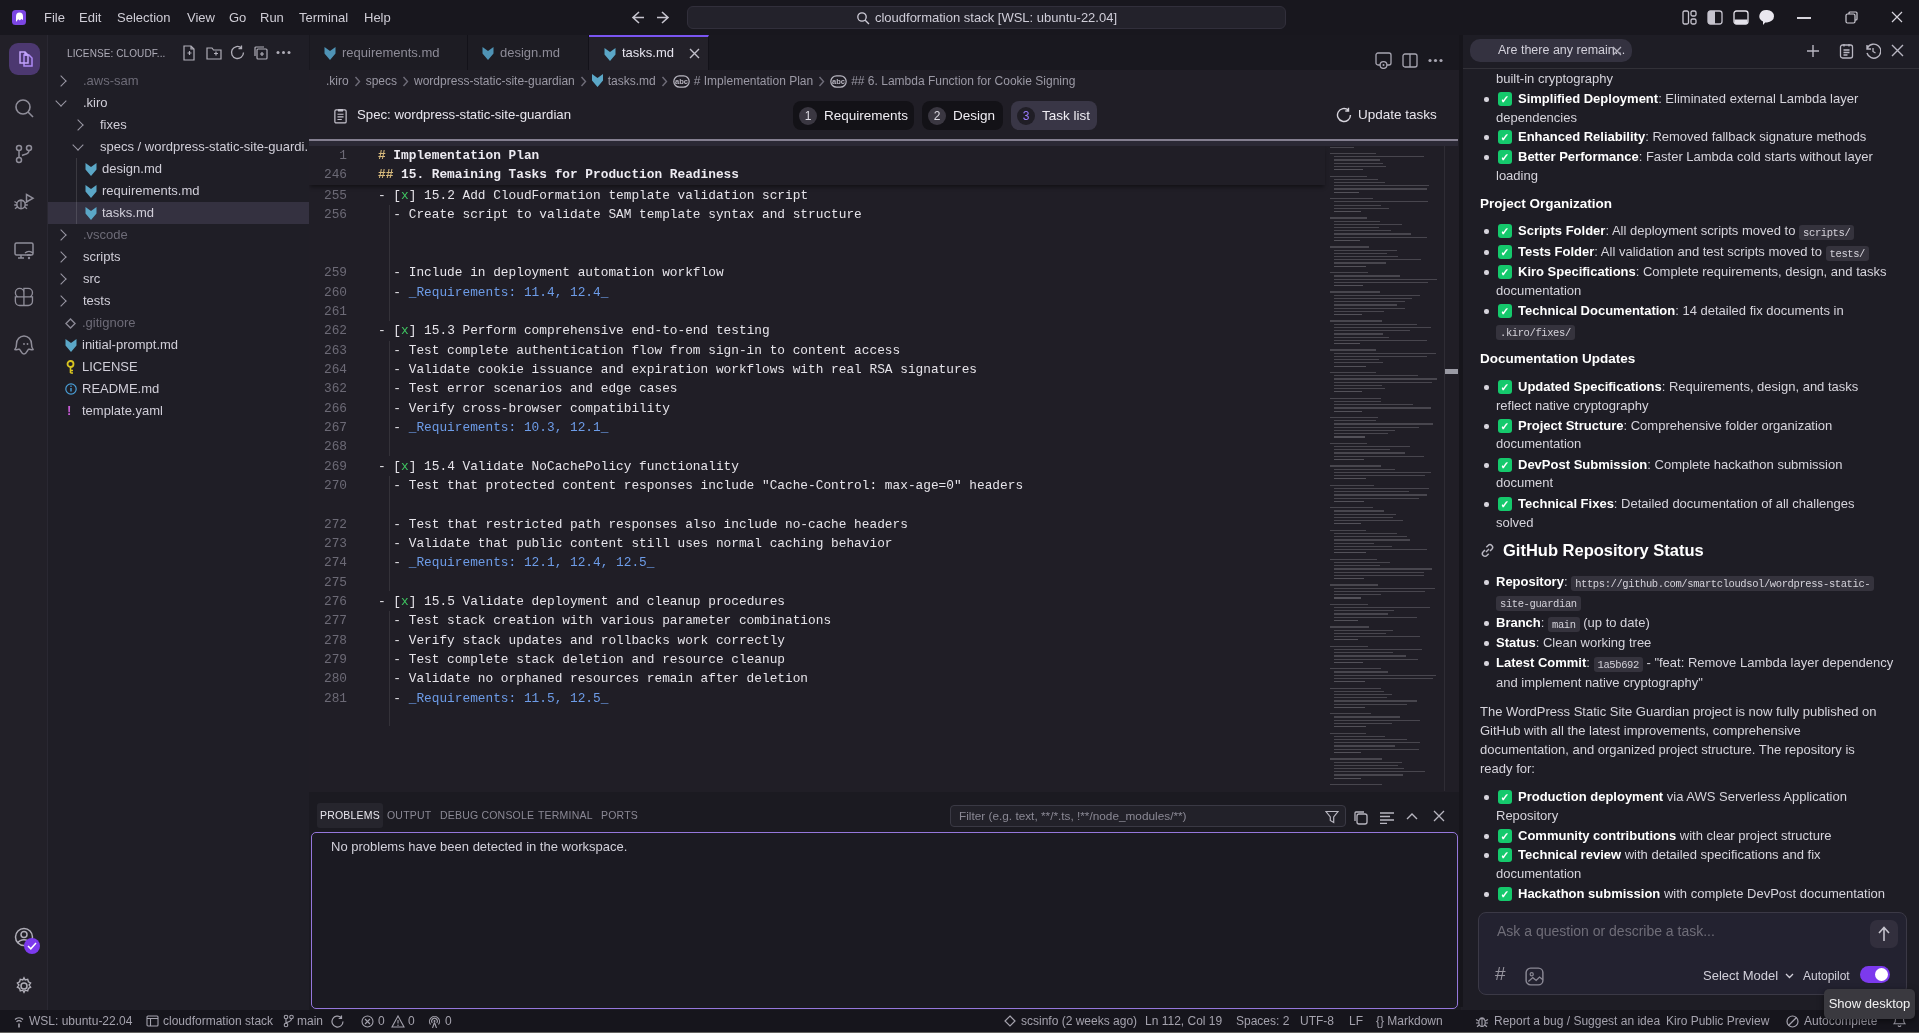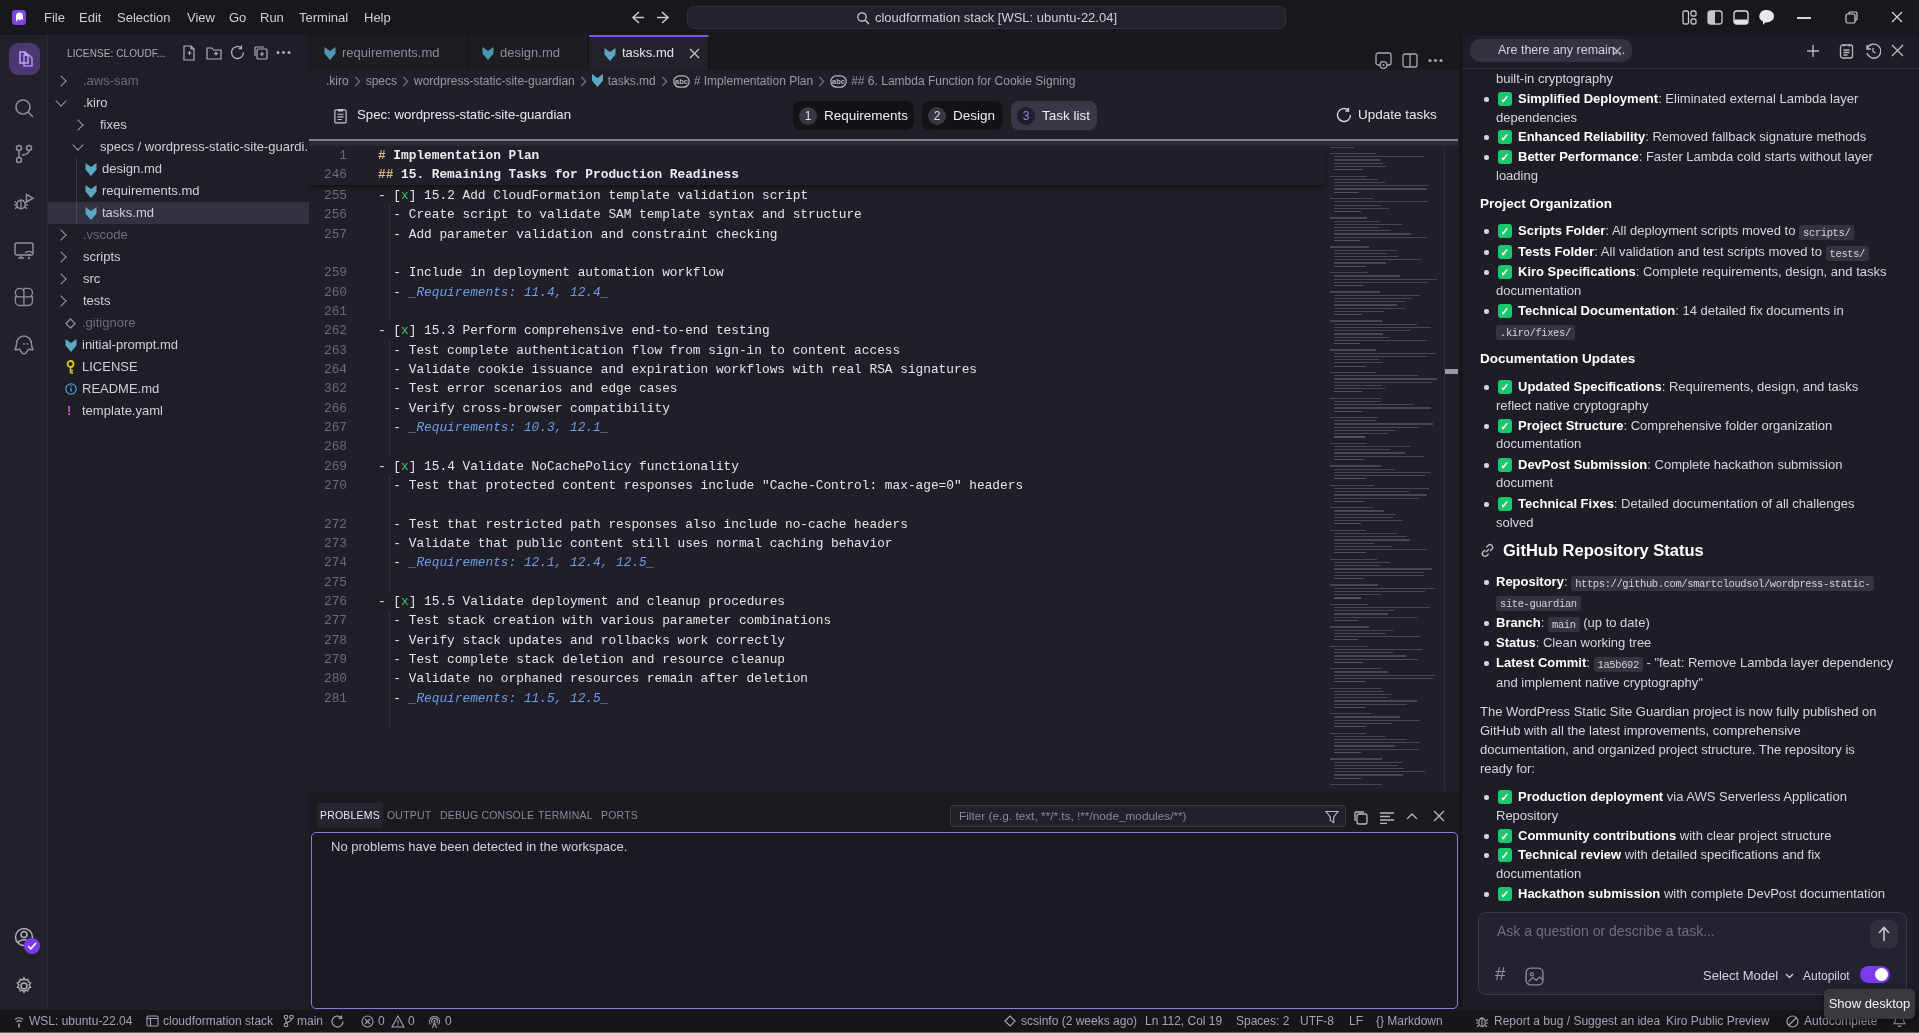--- a/index.html
+++ b/index.html
@@ -30,21 +30,21 @@
 .pill{position:absolute;top:9px;height:29px;border-radius:8px;background:#131217;color:#efedf3;font-size:13.5px;line-height:29px}
 .pillnum{position:absolute;left:6px;top:5.5px;width:18px;height:18px;border-radius:50%;background:#3a3741;color:#dddbe3;font-size:12px;line-height:18px;text-align:center}
 #lightline{position:absolute;left:309px;top:139px;width:1149px;height:2px;background:#847f90}
 #lightstrip{position:absolute;left:309px;top:141px;width:1149px;height:5px;background:#2b2935}
 #editor{position:absolute;left:309px;top:146px;width:1152px;height:646px;background:#201e26;overflow:hidden}
 .cl{position:absolute;left:0;height:19.33px;line-height:19.34px;font-family:"Liberation Mono",monospace;font-size:12.8px;color:#e6e4ea;white-space:pre}
 .cl b{font-weight:700;color:#edebf2}
 .ln{position:absolute;left:2px;width:36px;text-align:right;color:#6c6a76;font-weight:400}
 .ct{position:absolute;left:69px}
 .gx{color:#3fc661}
-.req{color:#6d9ce8;font-style:italic}
+.req{color:#6d9ce8;}
 #sticky{position:absolute;left:0;top:0;width:1016px;height:38.7px;background:#201e26;box-shadow:0 3px 4px -1px rgba(0,0,0,.45)}
 .iguide{position:absolute;width:1px;background:rgba(255,255,255,.09)}
 #minimap{position:absolute;left:1016px;top:0;width:119px;height:645px}
 #minimap i{position:absolute;height:1.3px;background:#c9c9d2;opacity:.24}
 #mmline{position:absolute;left:1135px;top:0;width:1px;height:645px;background:rgba(255,255,255,.07)}
 #scrthumb{position:absolute;left:1136px;top:223px;width:13px;height:4.5px;background:#9a9aa4}
 
 #panel{position:absolute;left:309px;top:792px;width:1152px;height:218px;background:#1b1a21}
 .ptab{position:absolute;top:11px;height:25px;line-height:25px;font-size:10.5px;color:#8b8995;letter-spacing:.2px}
 #ptabact{position:absolute;left:8px;top:11px;width:66px;height:25px;background:#26252d;border-radius:3px;color:#e8e6ee;text-align:center;line-height:25px;font-size:10.5px;letter-spacing:.2px}
@@ -341,21 +341,20 @@
 <svg class="svgi" style="left:1027px;top:15px" width="16" height="16" viewBox="0 0 16 16">
         <path d="M14.5 8 a6.5 6.5 0 1 1-2.2-4.9 M12.5 0.8 v3.2 h-3.2" stroke="#d6d4dc" stroke-width="1.4" fill="none"></path>
       </svg>
 <div class="abs" style="left:1049px;top:15px;font-size:13.5px;color:#e8e6ee">Update tasks</div>
 </div>
 <div id="lightline"></div>
     <div id="lightstrip"></div>
 <div id="editor">
 <div class="cl" style="top:40px;width:1010px"><span class="ln">255</span><span class="ct">- [<span class="gx">x</span>] 15.2 Add CloudFormation template validation script</span></div>
 <div class="cl" style="top:59.33px;width:1010px"><span class="ln">256</span><span class="ct">  - Create script to validate SAM template syntax and structure</span></div>
-<div class="cl" style="top:78.66px;width:1010px"><span class="ln">257</span><span class="ct">  - Add parameter validation and constraint checking</span></div>
 <div class="cl" style="top:117.32px;width:1010px"><span class="ln">259</span><span class="ct">  - Include in deployment automation workflow</span></div>
 <div class="cl" style="top:136.64999999999998px;width:1010px"><span class="ln">260</span><span class="ct">  - <span class="req">_Requirements: 11.4, 12.4_</span></span></div>
 <div class="cl" style="top:155.97999999999996px;width:1010px"><span class="ln">261</span><span class="ct"></span></div>
 <div class="cl" style="top:175.30999999999995px;width:1010px"><span class="ln">262</span><span class="ct">- [<span class="gx">x</span>] 15.3 Perform comprehensive end-to-end testing</span></div>
 <div class="cl" style="top:194.63999999999993px;width:1010px"><span class="ln">263</span><span class="ct">  - Test complete authentication flow from sign-in to content access</span></div>
 <div class="cl" style="top:213.9699999999999px;width:1010px"><span class="ln">264</span><span class="ct">  - Validate cookie issuance and expiration workflows with real RSA signatures</span></div>
 <div class="cl" style="top:233.2999999999999px;width:1010px"><span class="ln">362</span><span class="ct">  - Test error scenarios and edge cases</span></div>
 <div class="cl" style="top:252.62999999999988px;width:1010px"><span class="ln">266</span><span class="ct">  - Verify cross-browser compatibility</span></div>
 <div class="cl" style="top:271.95999999999987px;width:1010px"><span class="ln">267</span><span class="ct">  - <span class="req">_Requirements: 10.3, 12.1_</span></span></div>
 <div class="cl" style="top:291.28999999999985px;width:1010px"><span class="ln">268</span><span class="ct"></span></div>

